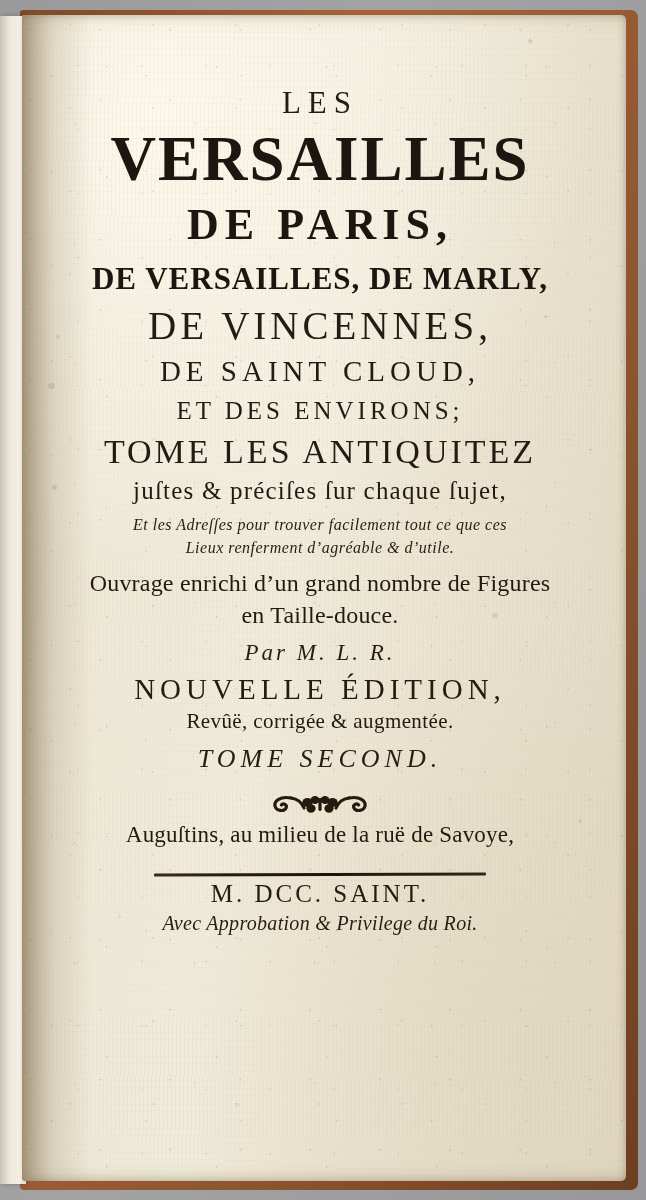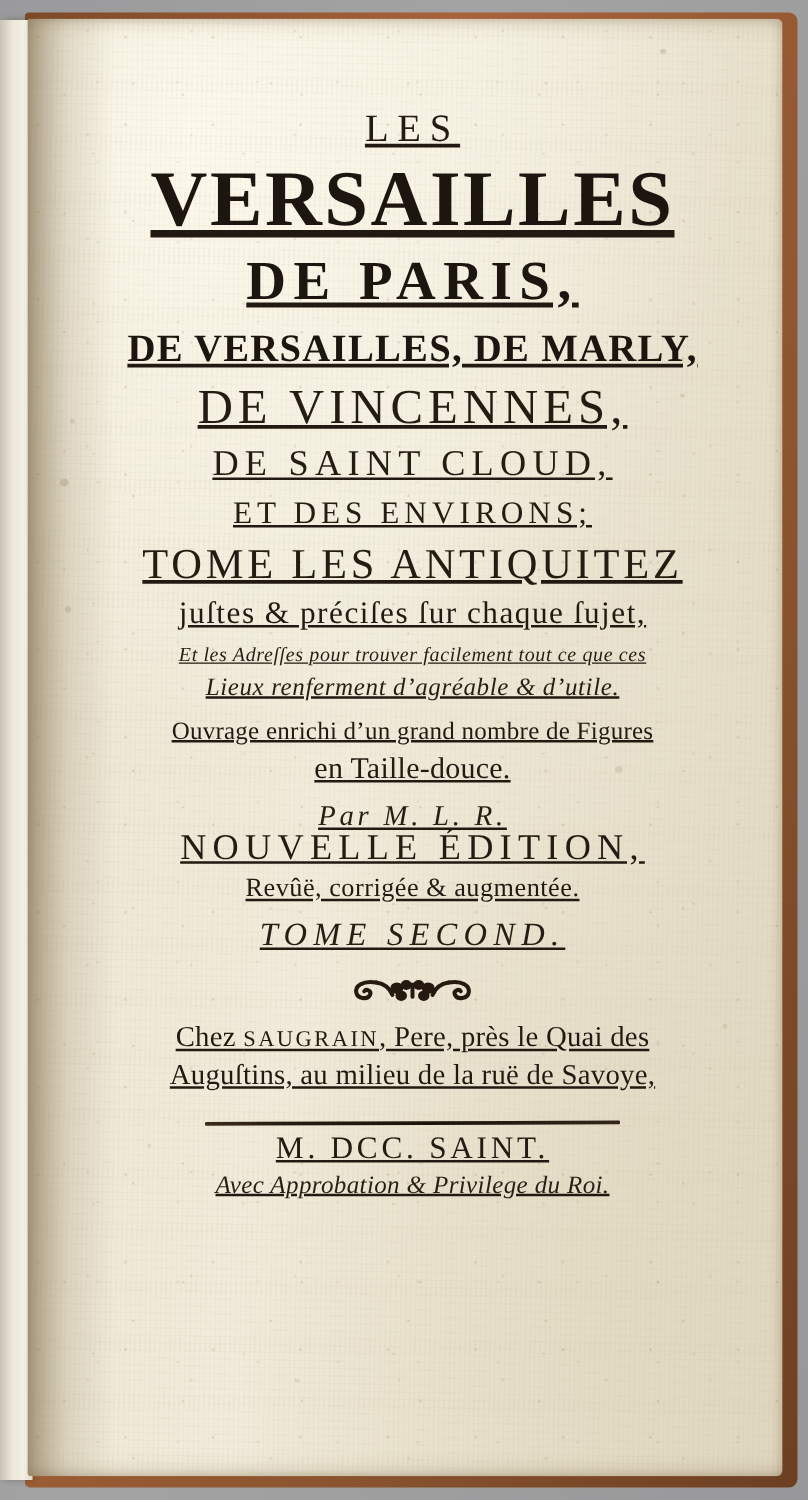--- a/index.html
+++ b/index.html
@@ -92,28 +92,27 @@
     position: absolute;
     left: 0; top: 0;
     width: 70px; height: 100%;
     background: linear-gradient(90deg, rgba(118,96,62,0.45) 0%, rgba(118,96,62,0.16) 45%, rgba(118,96,62,0) 100%);
     pointer-events: none;
   }
 
   
   .typeblock {
     position: absolute;
-    left: 20px;
+    left: 10px;
     top: 0;
     width: 576px;
     height: 100%;
     text-align: center;
     color: #221a12;
     z-index: 4;
-    text-decoration: underline;
   }
 
   .ln { 
     display: block;
     white-space: nowrap;
     text-rendering: optimizeLegibility;
   }
 
   
   .cap      { font-weight: 700; color: #1d1610; }
@@ -123,25 +122,25 @@
   .l-les      { font-size: 31px; letter-spacing: 7px;  margin-top: 72px;  line-height: 1.0;  font-weight: 400; }
   .l-curio    { font-size: 63px; letter-spacing: 2px;  margin-top: 10px;  line-height: 1.0; }
   .l-deparis  { font-size: 44px; letter-spacing: 6px;  margin-top: 12px;  line-height: 1.0; }
   .l-vers     { font-size: 31px; letter-spacing: 1px;  margin-top: 16px;  line-height: 1.0; }
   .l-vinc     { font-size: 39px; letter-spacing: 4px;  margin-top: 12px;  line-height: 1.0; }
   .l-cloud    { font-size: 29px; letter-spacing: 5px;  margin-top: 12px;  line-height: 1.0; }
   .l-envir    { font-size: 25px; letter-spacing: 4px;  margin-top: 12px;  line-height: 1.0; }
   .l-antiq    { font-size: 34px; letter-spacing: 3px;  margin-top: 12px;  line-height: 1.0; }
   .l-justes   { font-size: 25px; letter-spacing: 1.2px; margin-top: 9px;  line-height: 1.0; }
   .l-adr1     { font-size: 16px; letter-spacing: 0.5px; margin-top: 14px; line-height: 1.0; }
-  .l-adr2     { font-size: 20px; letter-spacing: 0.5px; margin-top: 7px;  line-height: 1.0; }
-  .l-ouv1     { font-size: 20px; letter-spacing: 0.2px; margin-top: 15px; line-height: 1.0; }
+  .l-adr2     { font-size: 16px; letter-spacing: 0.5px; margin-top: 7px;  line-height: 1.0; }
+  .l-ouv1     { font-size: 24px; letter-spacing: 0.2px; margin-top: 15px; line-height: 1.0; }
   .l-ouv2     { font-size: 24px; letter-spacing: 0.2px; margin-top: 8px;  line-height: 1.0; }
   .l-par      { font-size: 23px; letter-spacing: 3px;  margin-top: 14px;  line-height: 1.0; }
-  .l-nouv     { font-size: 29px; letter-spacing: 5px;   line-height: 1.0; }
+  .l-nouv     { font-size: 29px; letter-spacing: 5px;  margin-top: 11px;  line-height: 1.0; }
   .l-revue    { font-size: 21px; letter-spacing: 0.4px; margin-top: 7px;  line-height: 1.0; }
   .l-tome     { font-size: 26px; letter-spacing: 5px;  margin-top: 14px;  line-height: 1.0; }
   .l-aparis   { font-size: 31px; letter-spacing: 7px;  margin-top: 18px;  line-height: 1.0; }
   .l-imp1     { font-size: 23px; letter-spacing: 0.2px; margin-top: 13px; line-height: 1.0; }
   .l-imp2     { font-size: 23px; letter-spacing: 0.2px; margin-top: 7px;  line-height: 1.0; }
   .l-imp3     { font-size: 23px; letter-spacing: 0.2px; margin-top: 7px;  line-height: 1.0; }
   .l-year     { font-size: 25px; letter-spacing: 3px;  margin-top: 9px;   line-height: 1.0; }
   .l-priv     { font-size: 20px; letter-spacing: 0.3px; margin-top: 7px;  line-height: 1.0; }
 
   .smallcap { font-size: 0.78em; letter-spacing: 2px; }
@@ -233,21 +232,20 @@
             <ellipse cx="40" cy="16.5" rx="4.6" ry="4.2"></ellipse>
             <ellipse cx="61.5" cy="10.5" rx="5.2" ry="4.6"></ellipse>
             <ellipse cx="54" cy="8" rx="4.4" ry="4"></ellipse>
             <ellipse cx="58" cy="16.5" rx="4.6" ry="4.2"></ellipse>
             <rect x="47.4" y="6" width="3.2" height="13" rx="1.4"></rect>
           </g>
         </svg>
       </div>
 
 
-      <span class="ln l-imp1"><span>Chez </span><span class="smallcap" style="text-transform:uppercase;">Saugrain</span><span>, Pere, près le Quai des</span></span>
 
       <span class="ln l-imp2">Auguſtins, au milieu de la ruë de Savoye,</span>
 
       <div class="rule-wrap">
         <span class="rule"></span>
       </div>
 
       <span class="ln l-year capthin">M. DCC. SAINT.</span>
       <span class="ln l-priv ital">Avec Approbation &amp; Privilege du Roi.</span>
 

